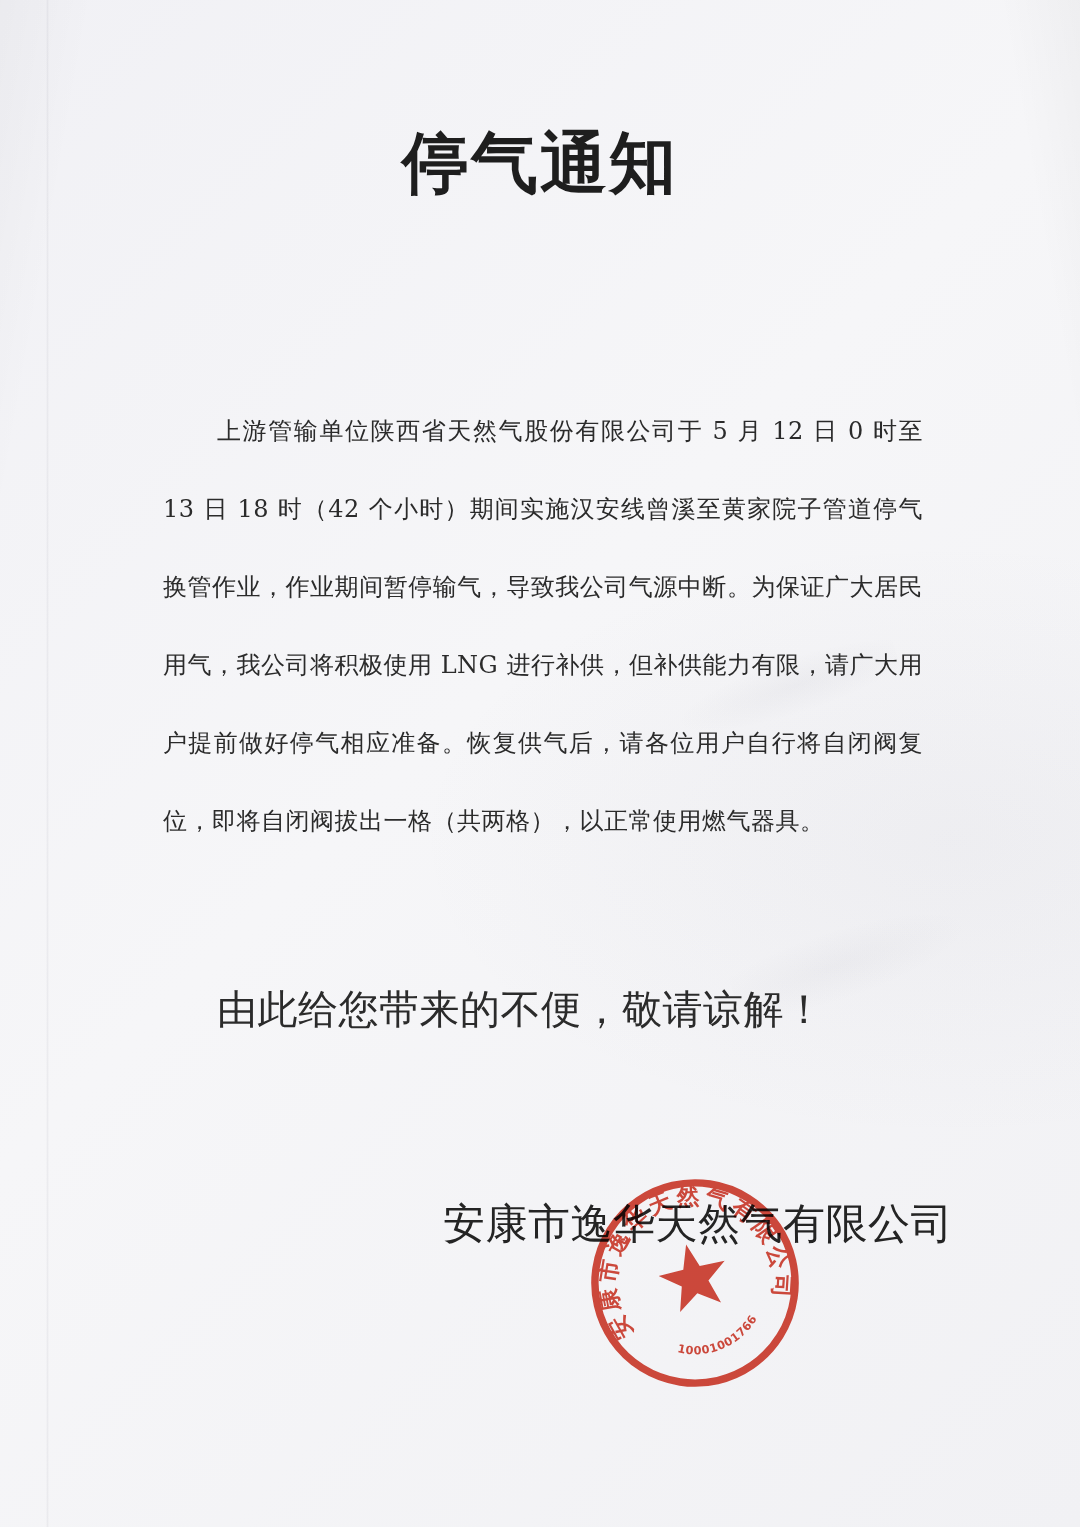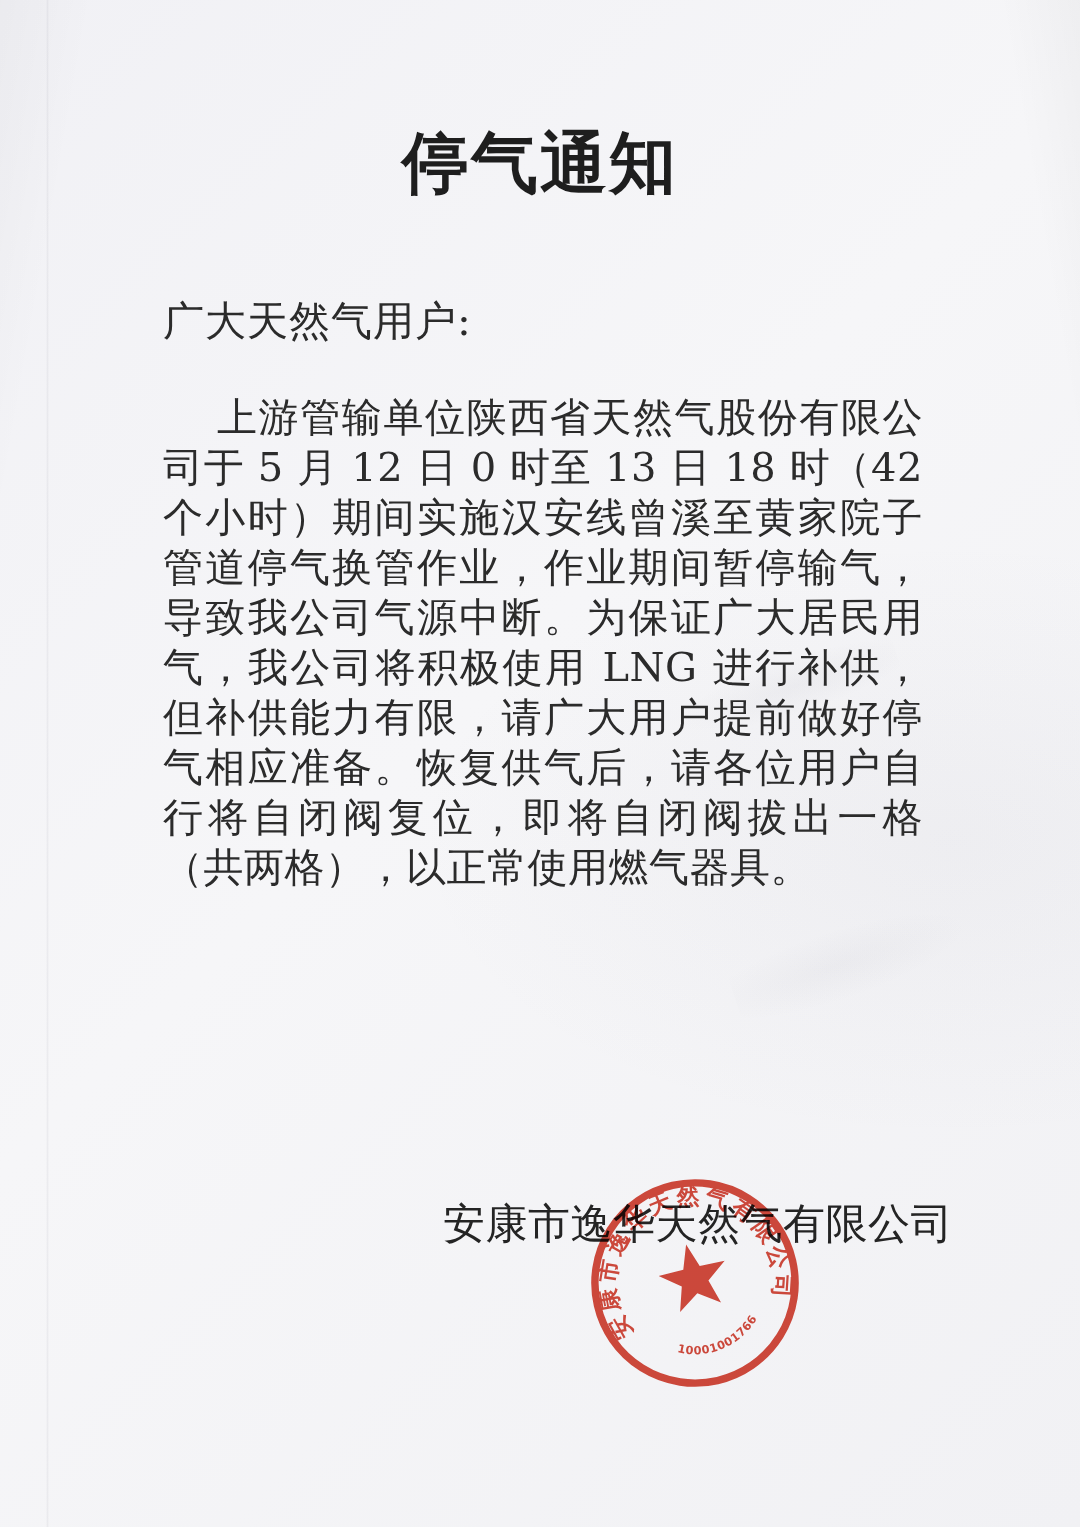--- a/index.html
+++ b/index.html
@@ -54,22 +54,22 @@
   .salutation {
     position: absolute;
     left: 163px; top: 294px;
     font-size: 41px;
     letter-spacing: 1px;
   }
   .body-text {
     position: absolute;
     left: 163px; top: 392px;
     width: 760px;
-    font-size: 40px;
-    line-height: 50px;
+    font-size: 24px;
+    line-height: 78px;
     text-align: justify;
     text-justify: inter-ideograph;
     text-indent: 54px;
     letter-spacing: 0.5px;
   }
   .apology {
     position: absolute;
     left: 163px; top: 982px;
     width: 760px;
     font-size: 40px;
@@ -128,24 +128,24 @@
 </head>
 <body>
 
 <div class="page">
 
   <div class="crease-left"></div>
   <div class="crease-right"></div>
 
   <h1 class="title">停气通知</h1>
 
-  <p class="salutation">广大天然气用户:</p>
 
   <p class="body-text">上游管输单位陕西省天然气股份有限公司于 5 月 12 日 0 时至 13 日 18 时（42 个小时）期间实施汉安线曾溪至黄家院子管道停气换管作业，作业期间暂停输气，导致我公司气源中断。为保证广大居民用气，我公司将积极使用 LNG 进行补供，但补供能力有限，请广大用户提前做好停气相应准备。恢复供气后，请各位用户自行将自闭阀复位，即将自闭阀拔出一格（共两格），以正常使用燃气器具。</p>
 
+  <p class="apology">由此给您带来的不便，敬请谅解！</p>
 
 
   <p class="company">安康市逸华天然气有限公司</p>
 
 
   <div class="seal">
     <svg viewBox="0 0 220 220" xmlns="http://www.w3.org/2000/svg">
       <defs>
         <path id="seal-ring-path" d="M 37.5 143.8 A 80 80 0 1 1 182.5 143.8" fill="none"></path>
         <path id="seal-num-path" d="M 79.6 175.2 A 72 72 0 0 0 160.9 160.9" fill="none"></path>

